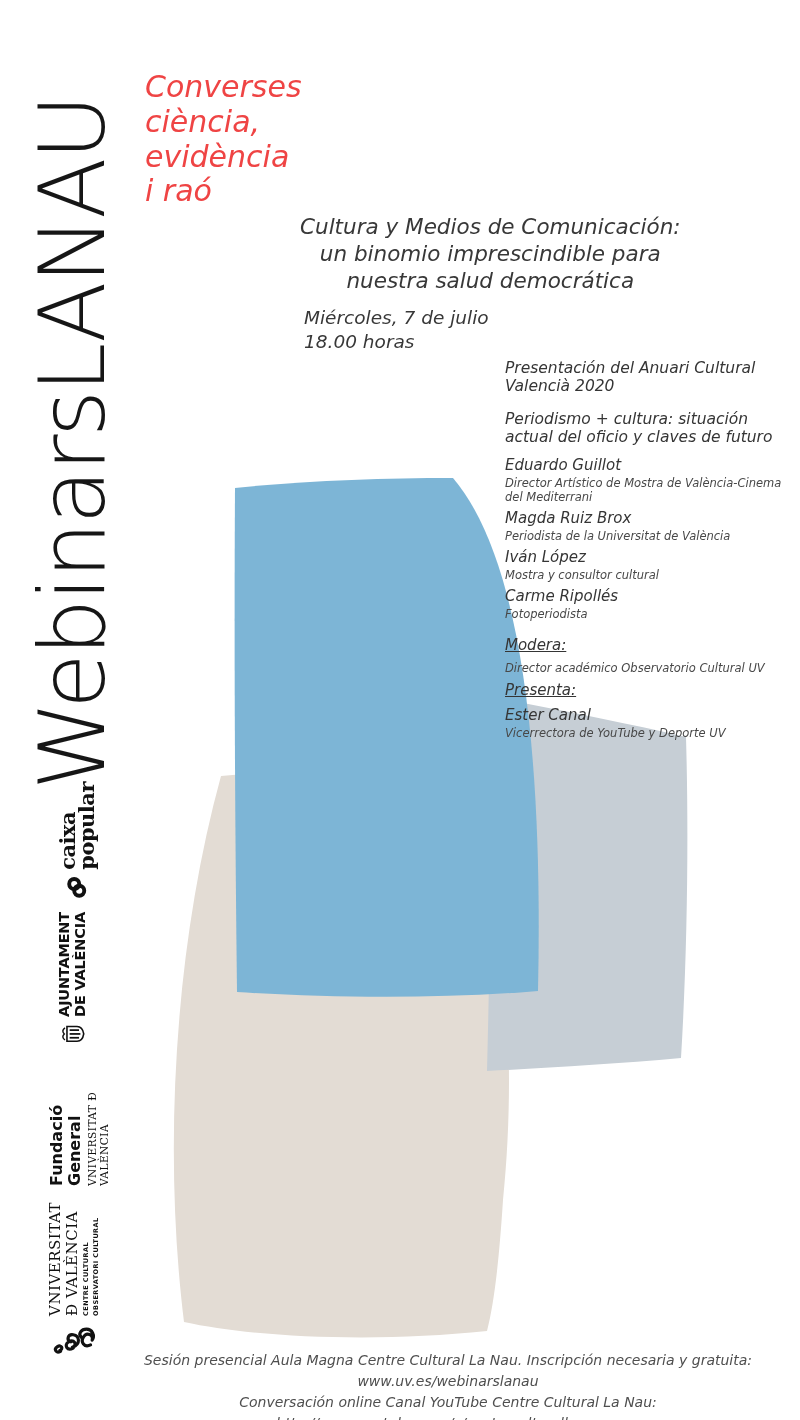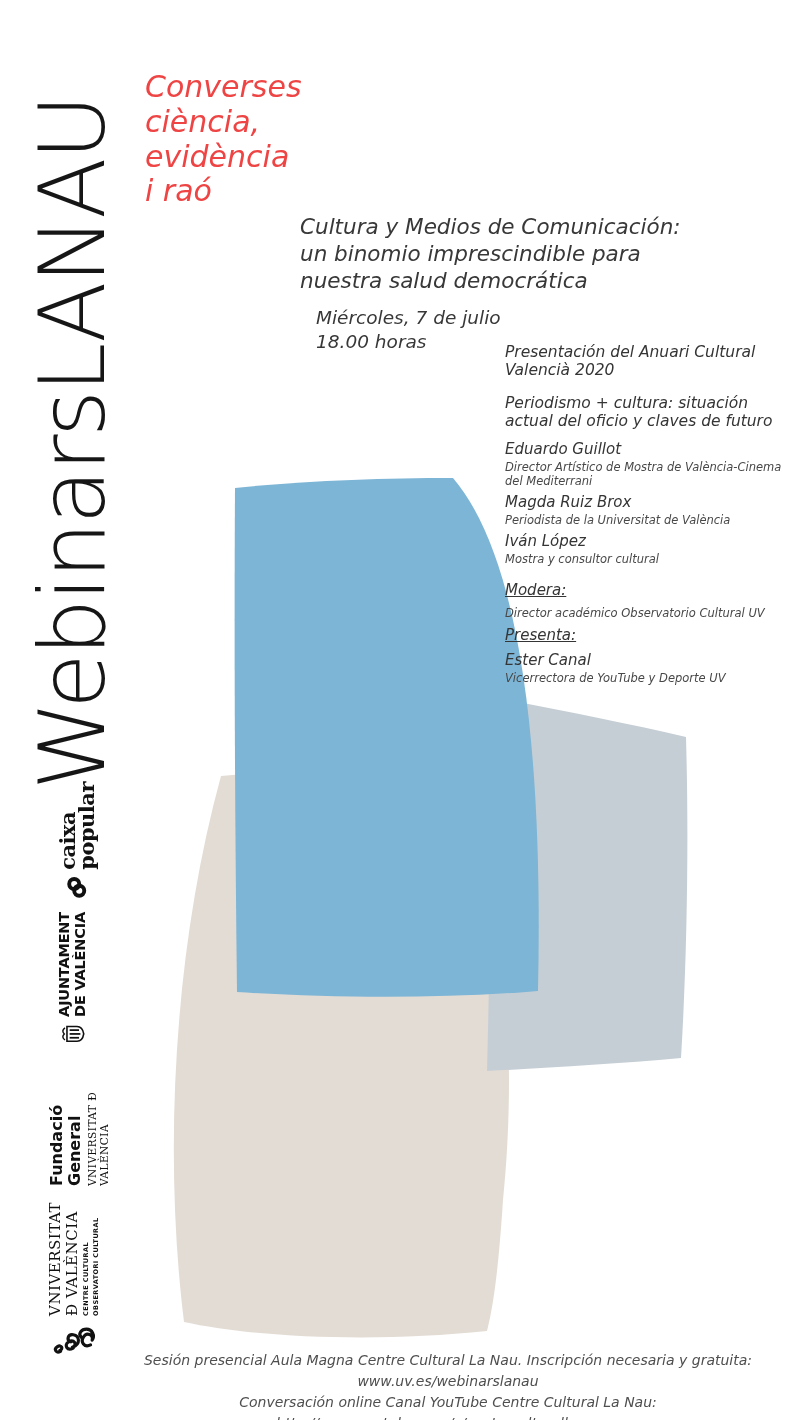--- a/index.html
+++ b/index.html
@@ -16,28 +16,28 @@
     font-size:90px;font-weight:300;letter-spacing:-2.5px;line-height:98px;
     color:#161616;white-space:nowrap;
   }
 
   .series-title{
     left:145px;top:70px;font-size:30px;line-height:1.16;font-style:italic;
     font-weight:300;color:#ef4444;white-space:pre-line;
   }
   .event-title{
     left:300px;top:214px;font-size:21.5px;line-height:1.25;font-style:italic;
-    color:#383838;white-space:pre-line;
+    color:#383838;white-space:pre-line;text-align:center;
   }
   .event-datetime{
-    left:316px;top:306px;font-size:18.5px;line-height:1.3;font-style:italic;
+    left:304px;top:306px;font-size:18.5px;line-height:1.3;font-style:italic;
     color:#383838;white-space:pre-line;
   }
 
-  .program{left:505px;top:344px;width:292px;font-style:italic;color:#3a3a3a;}
+  .program{left:505px;top:360px;width:292px;font-style:italic;color:#3a3a3a;}
   .prog-section{margin-bottom:15px;}
   .prog-title{font-size:15.5px;line-height:1.16;margin:0 0 9px;white-space:pre-line;color:#353535;}
   .speaker{margin-bottom:5px;}
   .prog-name{font-size:15px;line-height:1.2;margin:0 0 2px;color:#353535;}
   .prog-role{font-size:11.5px;line-height:1.22;margin:0;color:#484848;}
   .prog-label{font-size:15px;line-height:1.2;margin:6px 0 7px;text-decoration:underline;color:#353535;}
 
   .footer{
     left:110px;top:1350px;width:676px;text-align:center;font-style:italic;
     font-size:14px;line-height:1.5;color:#4f4f4f;
@@ -112,20 +112,24 @@
         <p class="prog-role">Director Artístico de Mostra de València-Cinema del Mediterrani</p>
       </div>
       <div class="speaker">
         <p class="prog-name">Magda Ruiz Brox</p>
         <p class="prog-role">Periodista de la Universitat de València</p>
       </div>
       <div class="speaker">
         <p class="prog-name">Iván López</p>
         <p class="prog-role">Mostra y consultor cultural</p>
       </div>
+      <div class="speaker">
+        <p class="prog-name">Carme Ripollés</p>
+        <p class="prog-role">Fotoperiodista</p>
+      </div>
     </div>
 
     <p class="prog-label">Modera:</p>
     <div class="speaker">
       <p class="prog-role">Director académico Observatorio Cultural UV</p>
     </div>
 
     <p class="prog-label">Presenta:</p>
     <div class="speaker">
       <p class="prog-name">Ester Canal</p>

